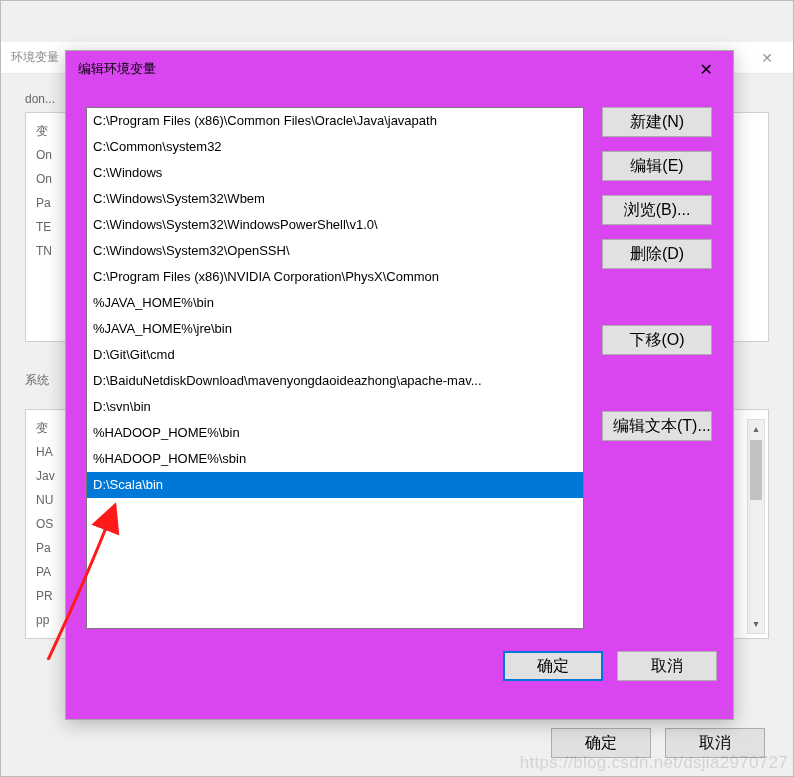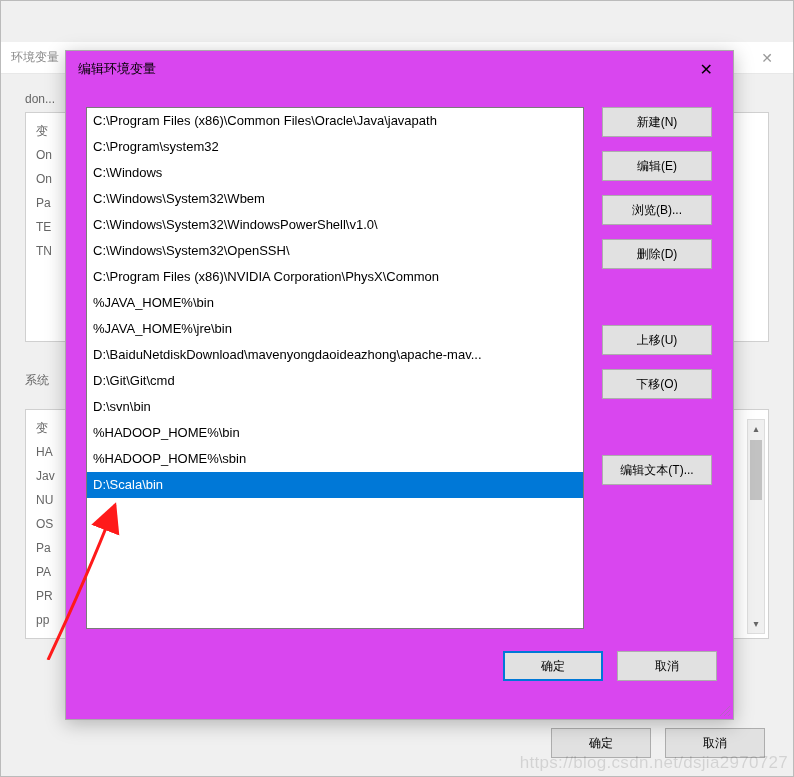--- a/index.html
+++ b/index.html
@@ -112,21 +112,21 @@
   flex-direction: column;
   gap: 14px;
   width: 110px;
 }
 .btn-col .spacer { height: 28px; }
 
 button.win {
   height: 30px;
   min-width: 100px;
   padding: 0 10px;
-  font-size: 12px;
+  font-size: 16px;
   font-family: inherit;
   background: #e1e1e1;
   border: 1px solid #adadad;
   cursor: pointer;
   white-space: nowrap;
 }
 button.win.primary {
   border: 2px solid #0078d7;
   background: #e1e1e1;
 }
@@ -227,43 +227,42 @@
 
 <div class="inner-dialog">
   <div class="inner-titlebar">
     <span class="title">编辑环境变量</span>
     <span class="close-x">✕</span>
   </div>
 
   <div class="inner-body">
     <div class="path-list" id="path-list">
         <div class="path-item">C:\Program Files (x86)\Common Files\Oracle\Java\javapath</div>
-        <div class="path-item">C:\Program\system32</div>
+        <div class="path-item">C:\Common\system32</div>
         <div class="path-item">C:\Windows</div>
         <div class="path-item">C:\Windows\System32\Wbem</div>
         <div class="path-item">C:\Windows\System32\WindowsPowerShell\v1.0\</div>
         <div class="path-item">C:\Windows\System32\OpenSSH\</div>
         <div class="path-item">C:\Program Files (x86)\NVIDIA Corporation\PhysX\Common</div>
         <div class="path-item">%JAVA_HOME%\bin</div>
         <div class="path-item">%JAVA_HOME%\jre\bin</div>
+        <div class="path-item">D:\Git\Git\cmd</div>
         <div class="path-item">D:\BaiduNetdiskDownload\mavenyongdaoideazhong\apache-mav...</div>
-        <div class="path-item">D:\Git\Git\cmd</div>
         <div class="path-item">D:\svn\bin</div>
         <div class="path-item">%HADOOP_HOME%\bin</div>
         <div class="path-item">%HADOOP_HOME%\sbin</div>
         <div class="path-item selected">D:\Scala\bin</div>
       </div>
 
     <div class="btn-col">
       <button class="win">新建(N)</button>
       <button class="win">编辑(E)</button>
       <button class="win">浏览(B)...</button>
       <button class="win">删除(D)</button>
       <div class="spacer"></div>
-      <button class="win">上移(U)</button>
       <button class="win">下移(O)</button>
       <div class="spacer"></div>
       <button class="win">编辑文本(T)...</button>
     </div>
   </div>
 
   <div class="inner-footer">
     <button class="win primary">确定</button>
     <button class="win">取消</button>
   </div>

